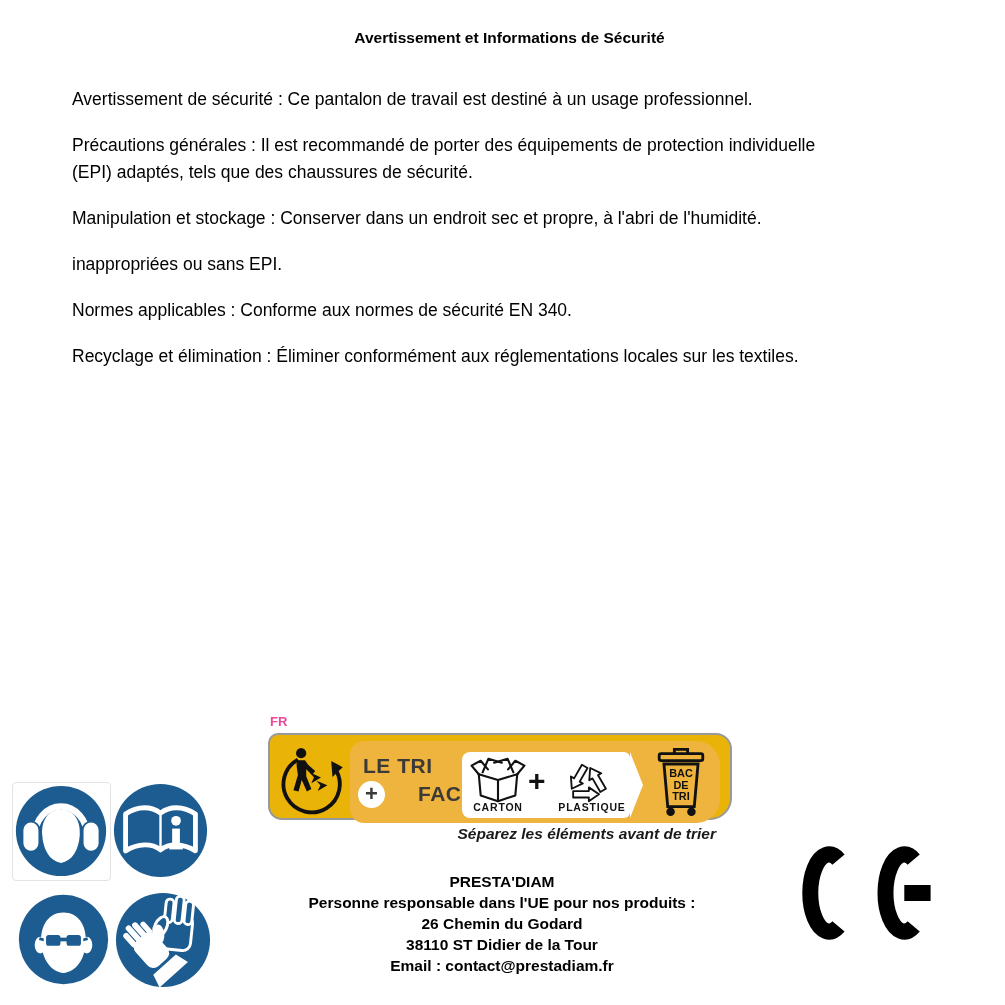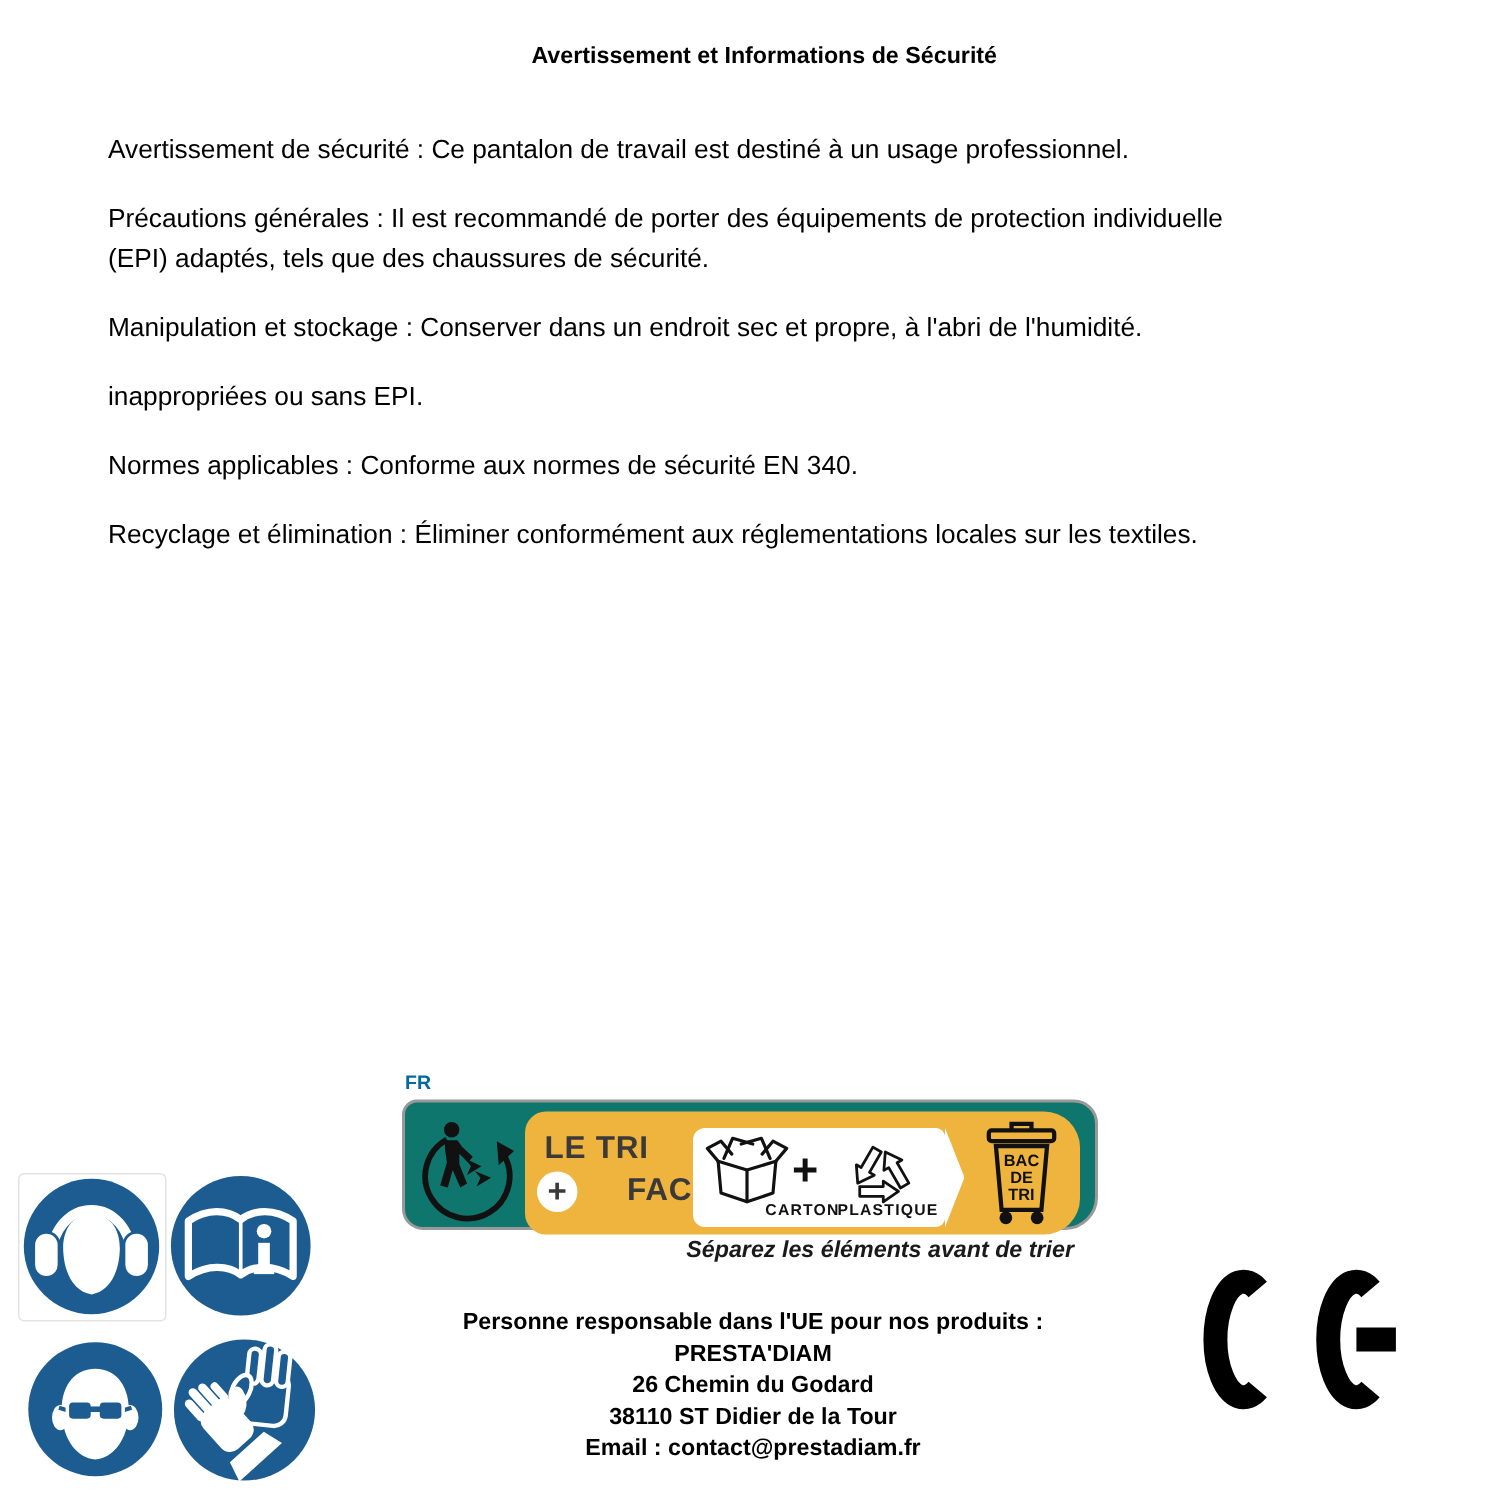--- a/index.html
+++ b/index.html
@@ -5,38 +5,38 @@
   html,body{margin:0;padding:0;background:#fff;}
   .page{position:relative;width:1005px;height:1005px;background:#ffffff;overflow:hidden;
         font-family:"Liberation Sans",sans-serif;color:#000;padding-left:14px;}
   .title{position:absolute;top:29px;left:0;width:100%;text-align:center;
          font-size:15.5px;font-weight:bold;}
   .body-text{position:absolute;left:72px;top:86px;width:880px;font-size:17.5px;}
   .para{margin:0 0 19px 0;}
   .ln{display:block;line-height:27px;white-space:nowrap;}
 
   
-  .fr-code{position:absolute;left:270px;top:714px;font-size:13px;font-weight:bold;color:#0369a1;}
-  .tri-box{position:absolute;left:268px;top:733px;width:464px;height:87px;background:#0f766e;
+  .fr-code{position:absolute;left:270px;top:714px;font-size:13px;font-weight:bold;color:#ec4899;}
+  .tri-box{position:absolute;left:268px;top:733px;width:464px;height:87px;background:#eab308;
            border:2px solid #999;border-radius:10px 16px 22px 14px;box-sizing:border-box;}
   .triman{position:absolute;left:10px;top:9px;width:64px;height:76px;}
   .band{position:absolute;left:80px;top:6px;width:370px;height:82px;background:#EFB43D;
         border-radius:14px 24px 24px 14px;}
   .letri{position:absolute;left:13px;top:13px;font-size:21px;font-weight:bold;color:#3b3a39;letter-spacing:.5px;}
   .pluscircle{position:absolute;left:8px;top:40px;width:27px;height:27px;background:#fff;border-radius:50%;
               color:#3b3a39;font-size:22px;font-weight:bold;text-align:center;line-height:26px;}
   .facile{position:absolute;left:40px;top:41px;font-size:21px;font-weight:bold;color:#3b3a39;letter-spacing:.5px;margin-left:28px;}
   .cutout{position:absolute;left:112px;top:11px;width:168px;height:66px;background:#fff;
           border-radius:8px 6px 6px 8px;}
   .apex{position:absolute;left:280px;top:11px;width:13px;height:66px;background:#fff;
         clip-path:polygon(0 0,100% 50%,0 100%);}
   .carton-svg{position:absolute;left:8px;top:3px;width:56px;height:50px;}
   .plastique-svg{position:absolute;left:98px;top:4px;width:54px;height:48px;}
   .mat-lbl{position:absolute;top:49px;font-size:10.5px;font-weight:bold;letter-spacing:.8px;color:#111;text-align:center;}
-  .mat-lbl.c{left:0;width:72px;margin-left:37px;}
+  .mat-lbl.c{left:0;width:72px;}
   .mat-lbl.p{left:92px;width:76px;}
   .midplus{position:absolute;left:66px;top:12px;font-size:30px;font-weight:bold;color:#111;}
   .bin-svg{position:absolute;left:300px;top:5px;width:62px;height:72px;}
   .bin-txt{font-family:"Liberation Sans",sans-serif;font-weight:bold;font-size:11.5px;fill:#111;}
   .tagline{position:absolute;right:14px;top:90px;font-size:15.5px;font-style:italic;font-weight:600;color:#1a1a1a;margin-left:18px;}
 
   
   .contact{position:absolute;left:252px;top:871px;width:500px;text-align:center;
            font-weight:bold;font-size:15.5px;}
   .contact .cl{line-height:21px;white-space:nowrap;}
@@ -135,22 +135,22 @@
         <text class="bin-txt" x="31" y="33" text-anchor="middle">BAC</text>
         <text class="bin-txt" x="31" y="45" text-anchor="middle">DE</text>
         <text class="bin-txt" x="31" y="57" text-anchor="middle">TRI</text>
       </svg>
     </div>
 
     <div class="tagline">Séparez les éléments avant de trier</div>
   </div>
 
   <div class="contact">
+    <div class="cl">PRESTA'DIAM</div>
     <div class="cl">Personne responsable dans l'UE pour nos produits :</div>
-    <div class="cl">PRESTA'DIAM</div>
     <div class="cl">26 Chemin du Godard</div>
     <div class="cl">38110 ST Didier de la Tour</div>
     <div class="cl">Email : contact@prestadiam.fr</div>
   </div>
 
   <div class="picto-frame"></div>
 
   <svg id="picto-ear" class="picto" viewBox="0 0 100 100" xmlns="http://www.w3.org/2000/svg">
     <circle cx="50" cy="50" r="48" fill="#1D5C90"></circle>
     <path d="M22,56 A28,32 0 1 1 78,56" fill="none" stroke="#fff" stroke-width="7"></path>

